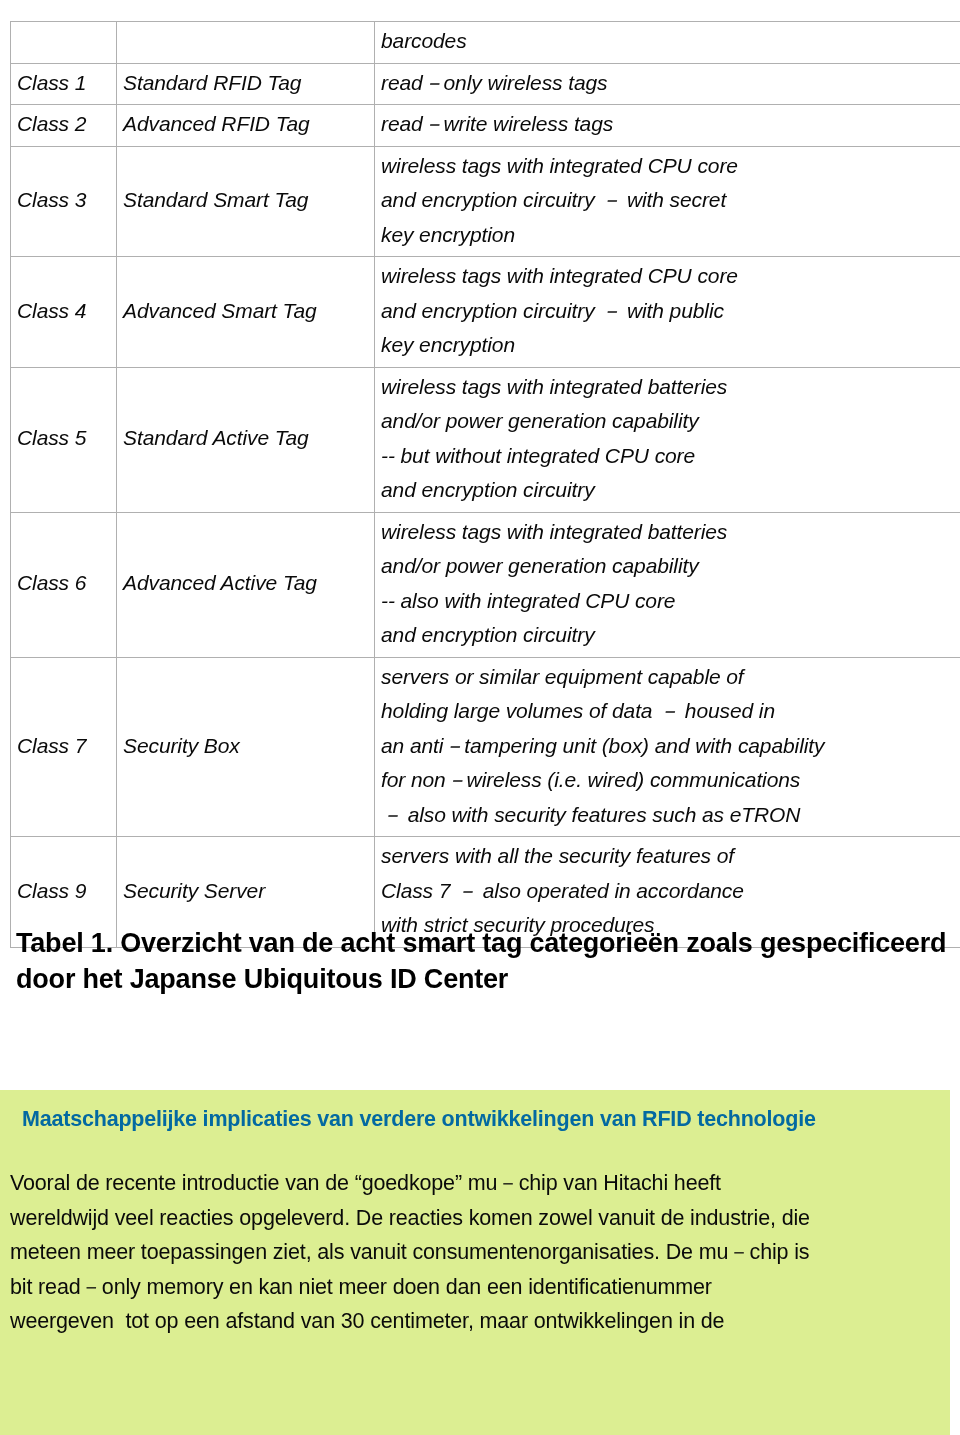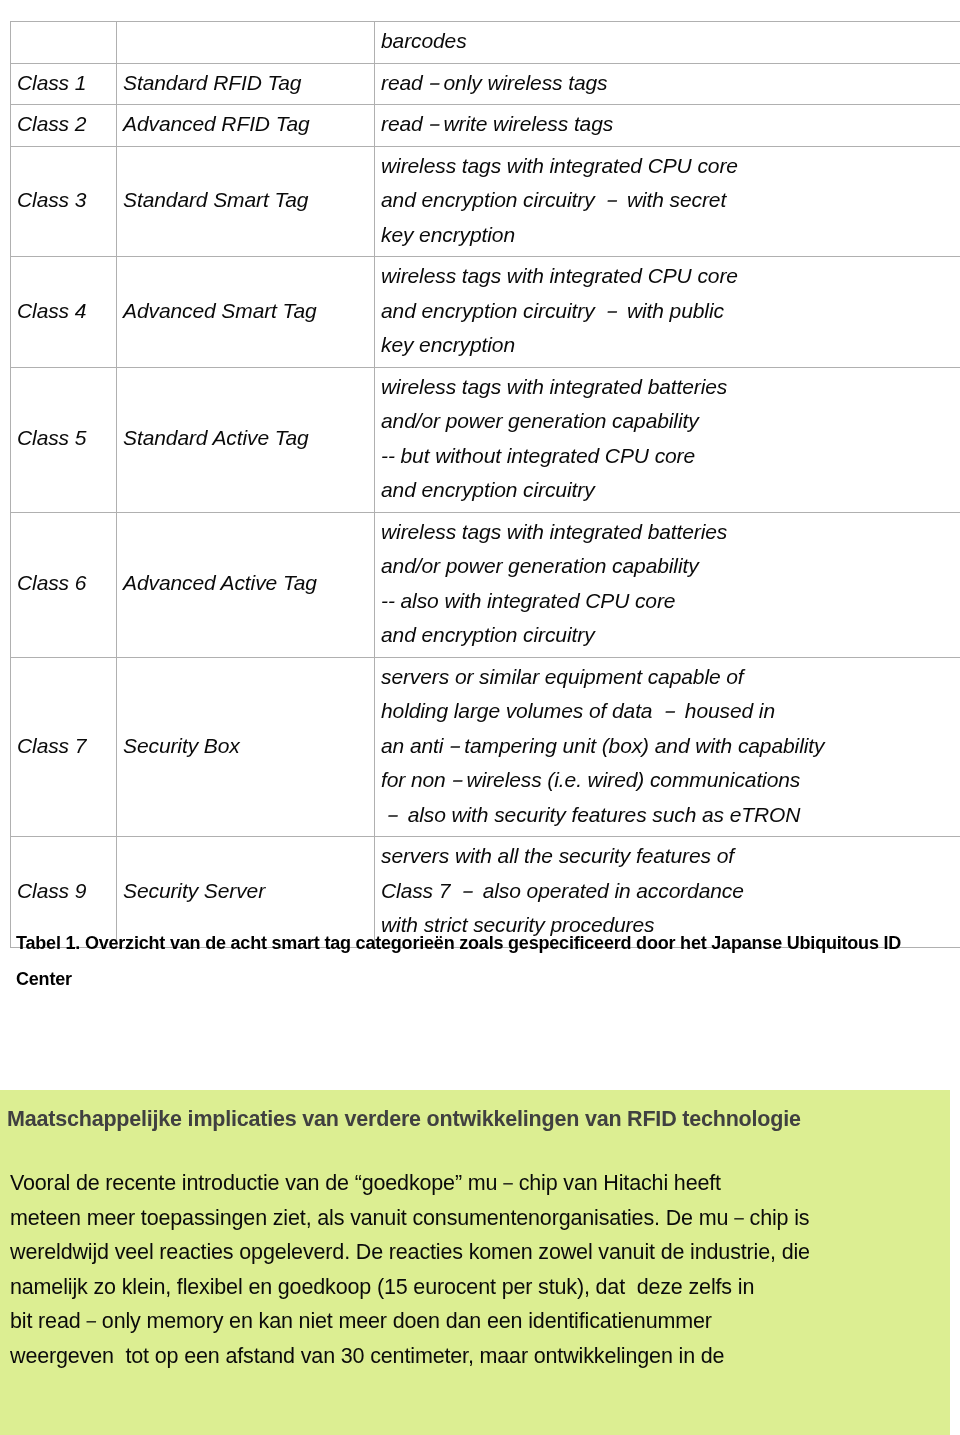--- a/index.html
+++ b/index.html
@@ -44,21 +44,21 @@
   table.tag-table td.c-name   { width: 245px; text-align: left; white-space: nowrap; }
   table.tag-table td.c-desc   { width: 602px; text-align: left; }
   table.tag-table td.c-desc .ln { display: block; }
 
   
   .caption {
     position: absolute;
     left: 16px;
     top: 925px;
     width: 935px;
-    font-size: 18px;
+    font-size: 27px;
     font-weight: bold;
     line-height: 36px;
     color: #000;
     letter-spacing: -0.2px;
   }
 
   
   .green-block {
     position: absolute;
     left: 0px;
@@ -67,22 +67,22 @@
     height: 345px;
     background: #dcee92;
     box-sizing: border-box;
     padding: 14px 4px 0 4px;
   }
   .green-heading {
     font-size: 21.5px;
     font-weight: bold;
     line-height: 30px;
     letter-spacing: -0.2px;
-    color: #404040;
-    margin: 0 0 32px 3px;
+    color: #0369a1;
+    margin: 0 0 32px 18px;
   }
   .green-body {
     font-size: 21.5px;
     line-height: 34.5px;
     letter-spacing: -0.15px;
     color: #0a0a0a;
     margin: 0 0 0 6px;
   }
   .green-body .ln { display: block; white-space: pre; }
 </style>
@@ -174,19 +174,18 @@
       </tbody>
   </table>
 </div>
 
 <div class="caption">Tabel  1. Overzicht van de acht smart tag categorieën zoals gespecificeerd door het Japanse Ubiquitous ID Center</div>
 
 <div class="green-block" style="background: rgb(220, 238, 146);">
   <div class="green-heading">Maatschappelijke implicaties van verdere ontwikkelingen van RFID technologie</div>
   <div class="green-body">
       <span class="ln">Vooral de recente introductie van de “goedkope” mu－chip van Hitachi heeft</span>
+      <span class="ln">wereldwijd veel reacties opgeleverd. De reacties komen zowel vanuit de industrie, die</span>
       <span class="ln">meteen meer toepassingen ziet, als vanuit consumentenorganisaties. De mu－chip is</span>
-      <span class="ln">wereldwijd veel reacties opgeleverd. De reacties komen zowel vanuit de industrie, die</span>
-      <span class="ln">namelijk zo klein, flexibel en goedkoop (15 eurocent per stuk), dat  deze zelfs in</span>
       <span class="ln">bit read－only memory en kan niet meer doen dan een identificatienummer</span>
       <span class="ln">weergeven  tot op een afstand van 30 centimeter, maar ontwikkelingen in de</span>
     </div>
 </div>
 
 </body></html>

